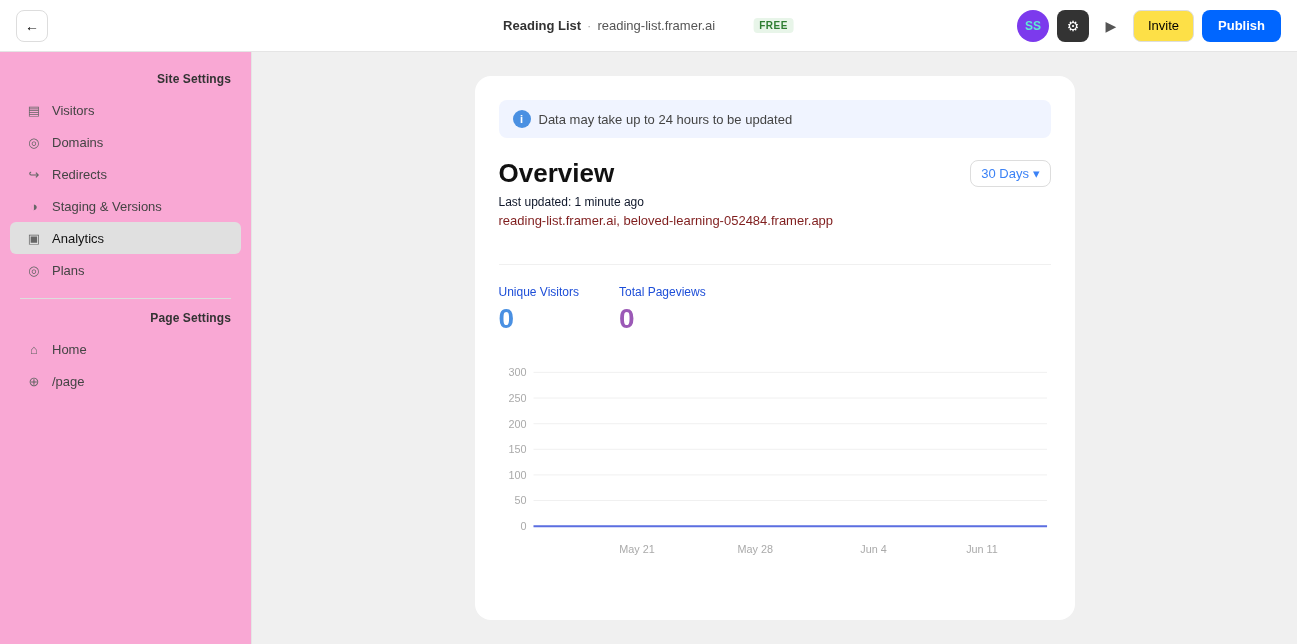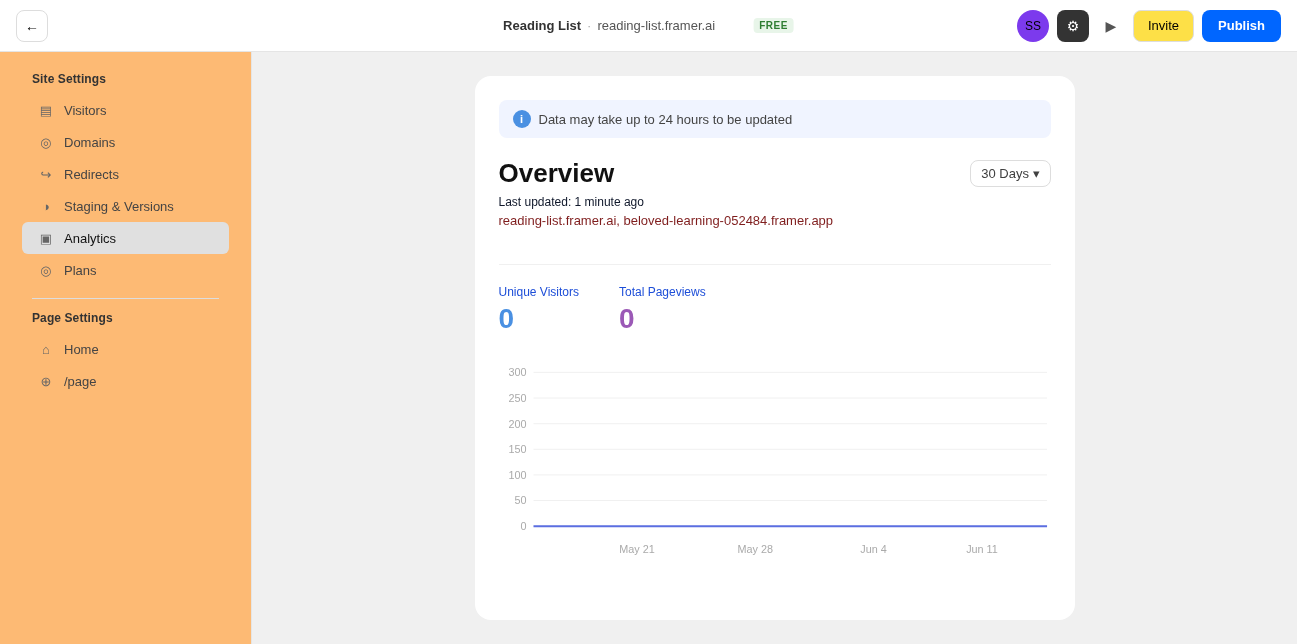--- a/index.html
+++ b/index.html
@@ -43,23 +43,23 @@
       padding: 2px 6px;
       border-radius: 4px;
       letter-spacing: 0.5px;
       margin-left: 32px;
     }
     .topbar-right { display: flex; align-items: center; gap: 8px; }
     .avatar-btn {
       width: 32px; height: 32px;
       border-radius: 50%;
       background: #7c3aed;
-      color: #000000;
+      color: #5eead4;
       font-size: 12px;
-      font-weight: 400;
+      font-weight: 700;
       display: flex; align-items: center; justify-content: center;
       cursor: pointer;
     }
     .gear-btn {
       width: 32px; height: 32px;
       border-radius: 8px;
       background: #333;
       color: #fff;
       font-size: 14px;
       display: flex; align-items: center; justify-content: center;
@@ -96,25 +96,26 @@
     
     .main-layout {
       display: flex;
       flex: 1;
       overflow: hidden;
     }
 
     
     .sidebar {
       width: 252px;
-      background: #fdba74;
+      background: #f9a8d4;
       border-right: 1px solid #e5e5e5;
-      padding: 20px 16px;
+      padding: 20px 4px;
       flex-shrink: 0;
       overflow-y: auto;
+      text-align: right;
     }
     .sidebar-section-title {
       font-size: 12px;
       font-weight: 600;
       color: #333;
       padding: 0 16px 8px;
       letter-spacing: 0.1px;
     }
     .sidebar-item {
       display: flex;
@@ -196,21 +197,21 @@
       font-size: 26px;
       font-weight: 700;
       color: #111;
     }
     .days-selector {
       display: flex; align-items: center; gap: 4px;
       border: 1px solid #ddd;
       border-radius: 8px;
       padding: 5px 10px;
       font-size: 13px;
-      color: #404040;
+      color: #3b82f6;
       cursor: pointer;
       background: #fff;
     }
 
     .last-updated {
       font-size: 12px;
       color: #0f172a;
       margin-bottom: 4px;
     }
     .domain-links {

